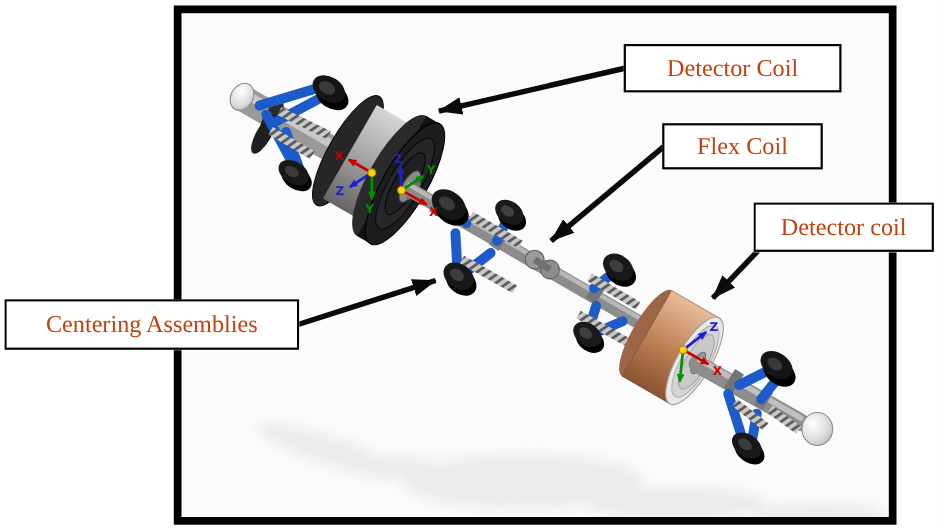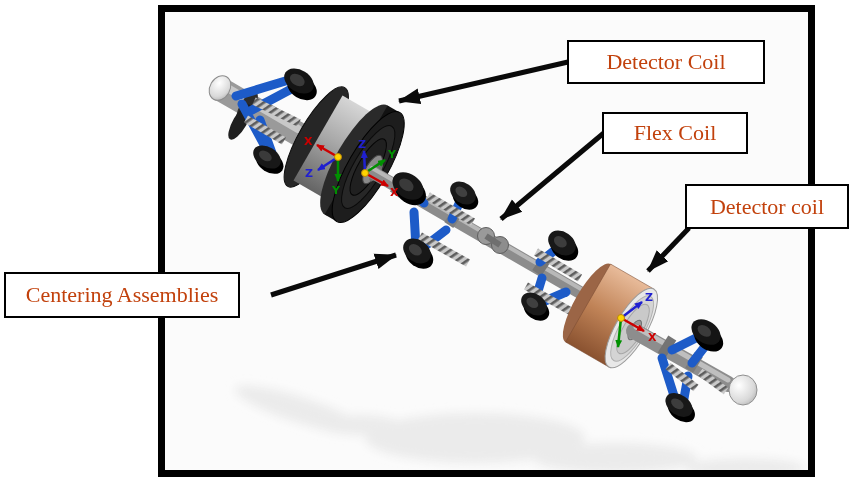--- a/index.html
+++ b/index.html
@@ -14,21 +14,21 @@
   .scene{ position:absolute; left:0; top:0; z-index:2; }
   .callout{
     position:absolute; box-sizing:border-box; background:#ffffff;
     border:2px solid #000000; z-index:5;
     display:flex; align-items:center; justify-content:center;
     font-size:22px; color:#c2410c; white-space:nowrap;
   }
   .co-detector{ left:567px; top:40px;  width:198px; height:44px; }
   .co-flex    { left:602px; top:112px; width:146px; height:42px; }
   .co-exciter { left:685px; top:184px; width:164px; height:45px; }
-  .co-center  { left:4px;   top:272px; width:236px; height:46px; }
+  .co-center  { left:4px;   top:272px; width:268px; height:46px; }
   .axis-label{ font-family:"DejaVu Sans", sans-serif; font-size:11px; font-weight:bold; }
 </style>
 </head>
 <body>
 
 <div class="frame"></div>
 
 <svg class="scene" width="857" height="482" viewBox="0 0 857 482">
   <defs>
     <linearGradient id="drumGrad" x1="0" y1="0" x2="0" y2="1">

